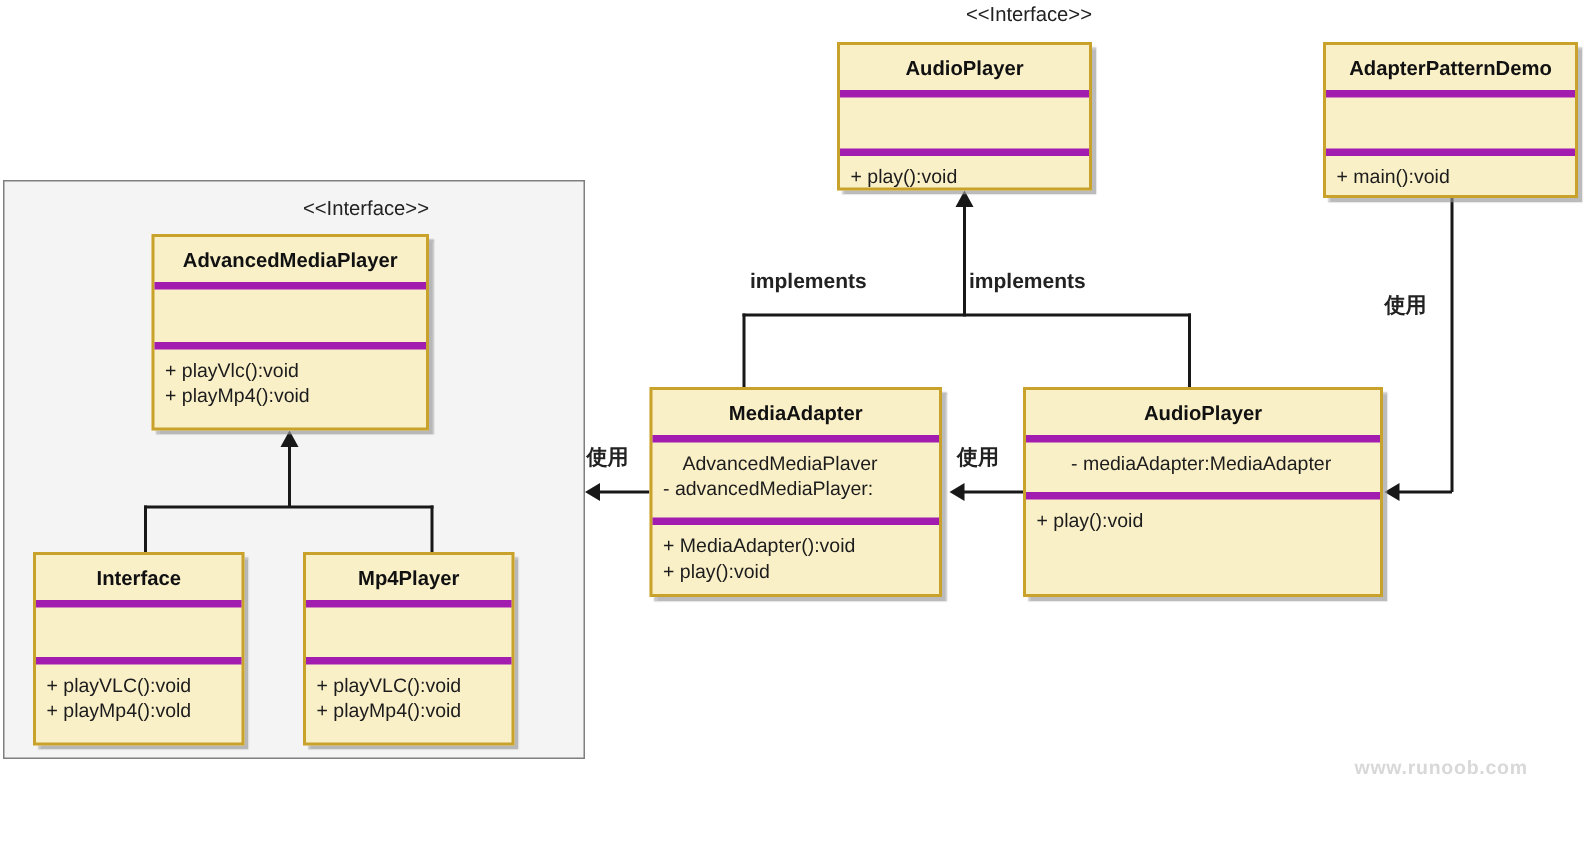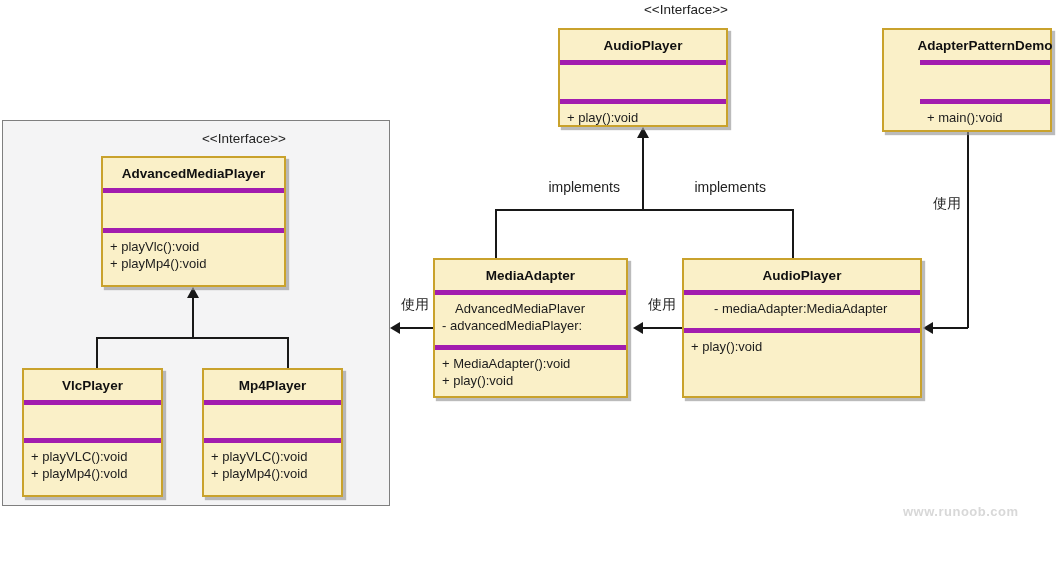--- a/index.html
+++ b/index.html
@@ -39,21 +39,21 @@
     border-left:6px solid transparent;border-right:6px solid transparent;
     border-bottom:11px solid #181818;
   }
   .arrow-left{
     position:absolute;width:0;height:0;
     border-top:6px solid transparent;border-bottom:6px solid transparent;
     border-right:10px solid #181818;
   }
   
   .stereotype{position:absolute;font-size:13.5px;color:#222;text-align:right;}
-  .edge-label{position:absolute;font-size:14px;color:#222;text-align:right;white-space:nowrap;}
+  .edge-label{position:absolute;font-size:14px;color:#222;text-align:left;white-space:nowrap;font-weight:bold;}
   .watermark{
     position:absolute;left:903px;top:504px;width:110px;
     font-size:13px;font-weight:bold;color:#d8d8d8;letter-spacing:0.5px;
   }
 </style>
 </head>
 <body>
 
 <div class="canvas">
 
@@ -90,21 +90,21 @@
   <div class="edge-label" style="left:923px;top:195px;width:38px;">使用</div>
 
   <div class="uml-box" style="left:558px;top:28px;width:170px;height:99px;">
     <div class="uml-title">AudioPlayer</div>
     <div class="uml-sec" style="height:39px;"></div>
     <div class="uml-sec grow">
       <div class="uml-line">+ play():void</div>
     </div>
   </div>
 
-  <div class="uml-box" style="left:882px;top:28px;width:170px;height:104px;padding-left:36px;">
+  <div class="uml-box" style="left:882px;top:28px;width:170px;height:104px;">
     <div class="uml-title">AdapterPatternDemo</div>
     <div class="uml-sec" style="height:39px;"></div>
     <div class="uml-sec grow">
       <div class="uml-line">+ main():void</div>
     </div>
   </div>
 
   <div class="uml-box" style="left:101px;top:156px;width:185px;height:131px;">
     <div class="uml-title">AdvancedMediaPlayer</div>
     <div class="uml-sec" style="height:40px;"></div>
@@ -130,21 +130,21 @@
     <div class="uml-title">AudioPlayer</div>
     <div class="uml-sec" style="height:38px;padding-left:30px;">
       <div class="uml-line">- mediaAdapter:MediaAdapter</div>
     </div>
     <div class="uml-sec grow">
       <div class="uml-line">+ play():void</div>
     </div>
   </div>
 
   <div class="uml-box" style="left:22px;top:368px;width:141px;height:129px;">
-    <div class="uml-title">VlcPlayer</div>
+    <div class="uml-title">Interface</div>
     <div class="uml-sec" style="height:38px;"></div>
     <div class="uml-sec grow">
       <div class="uml-line">+ playVLC():void</div>
       <div class="uml-line">+ playMp4():vold</div>
     </div>
   </div>
 
   <div class="uml-box" style="left:202px;top:368px;width:141px;height:129px;">
     <div class="uml-title">Mp4Player</div>
     <div class="uml-sec" style="height:38px;"></div>

